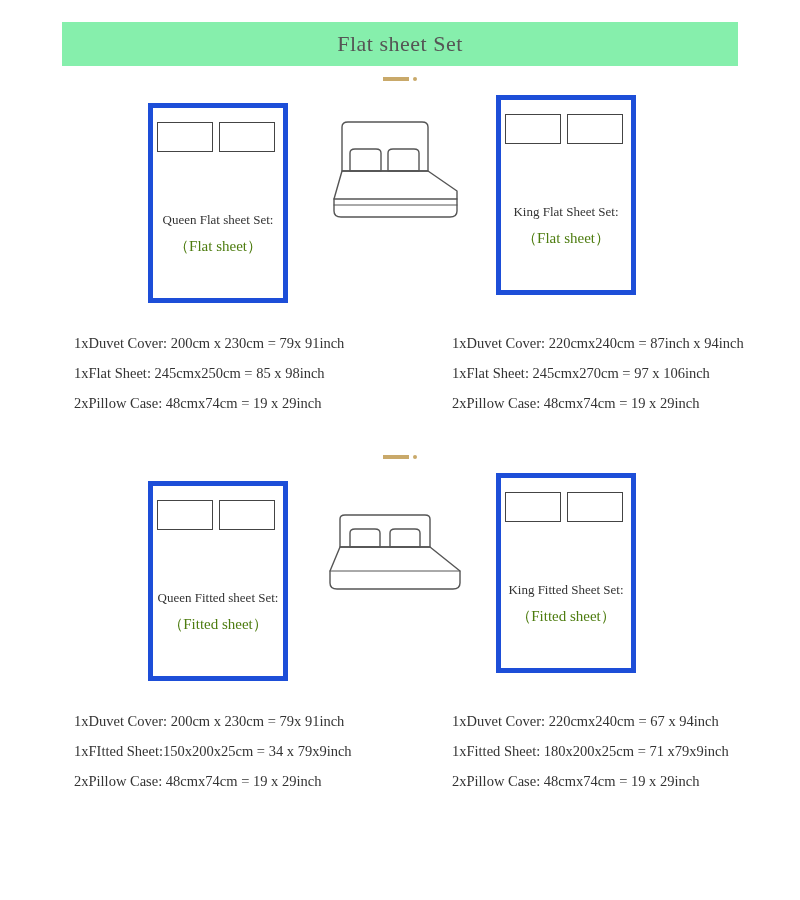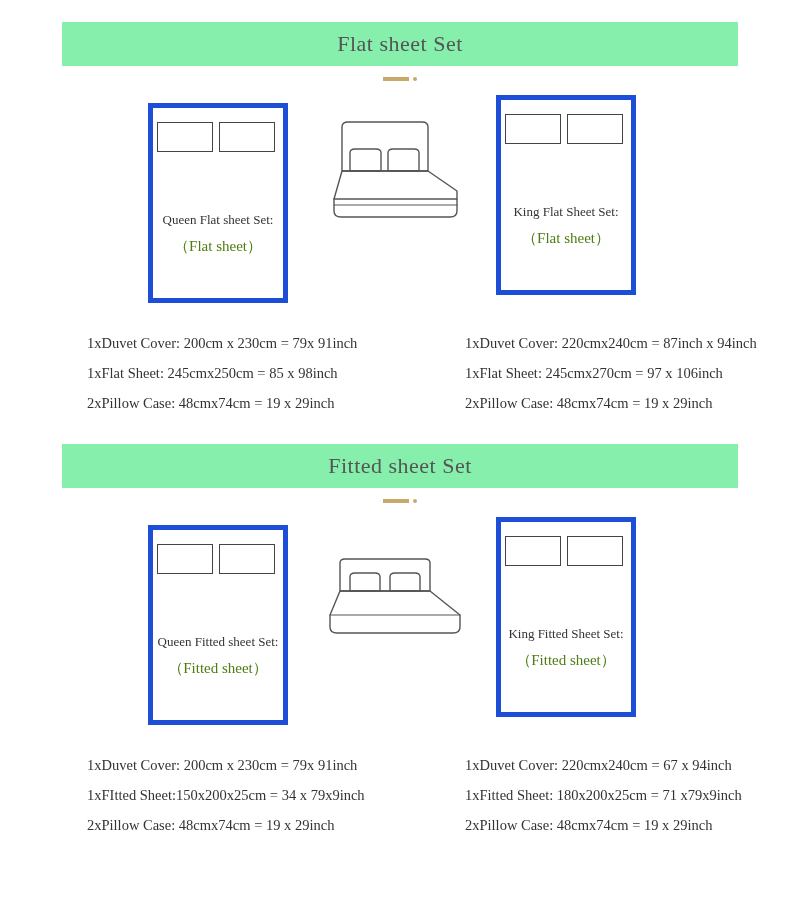--- a/index.html
+++ b/index.html
@@ -126,21 +126,20 @@
     top: 18px;
     width: 170px;
     height: 120px;
   }
 
   
   .specs {
     position: relative;
     margin-top: 8px;
     height: 110px;
-    margin-left: 13px;
   }
   .spec-col {
     position: absolute;
     top: 0;
   }
   .spec-col.left  { left: 74px; }
   .spec-col.right { left: 452px; }
   .spec-line {
     font-family: "Liberation Serif", serif;
     font-size: 14.5px;
@@ -212,23 +211,20 @@
       <div class="spec-col right">
         <div class="spec-line">1xDuvet Cover: 220cmx240cm = 87inch x 94inch</div>
         <div class="spec-line">1xFlat Sheet:   245cmx270cm = 97 x 106inch</div>
         <div class="spec-line">2xPillow Case:  48cmx74cm    = 19 x 29inch</div>
       </div>
     </div>
   </div>
 
   <div class="section two">
 
-    <div class="banner">
-      <div class="banner-title">Fitted sheet Set</div>
-    </div>
     <div class="divider">
       <span class="bar"></span>
       <span class="dot"></span>
     </div>
 
     <div class="illus-row">
 
       <div class="sheet-box left">
         <div class="pillow p1"></div>
         <div class="pillow p2"></div>

